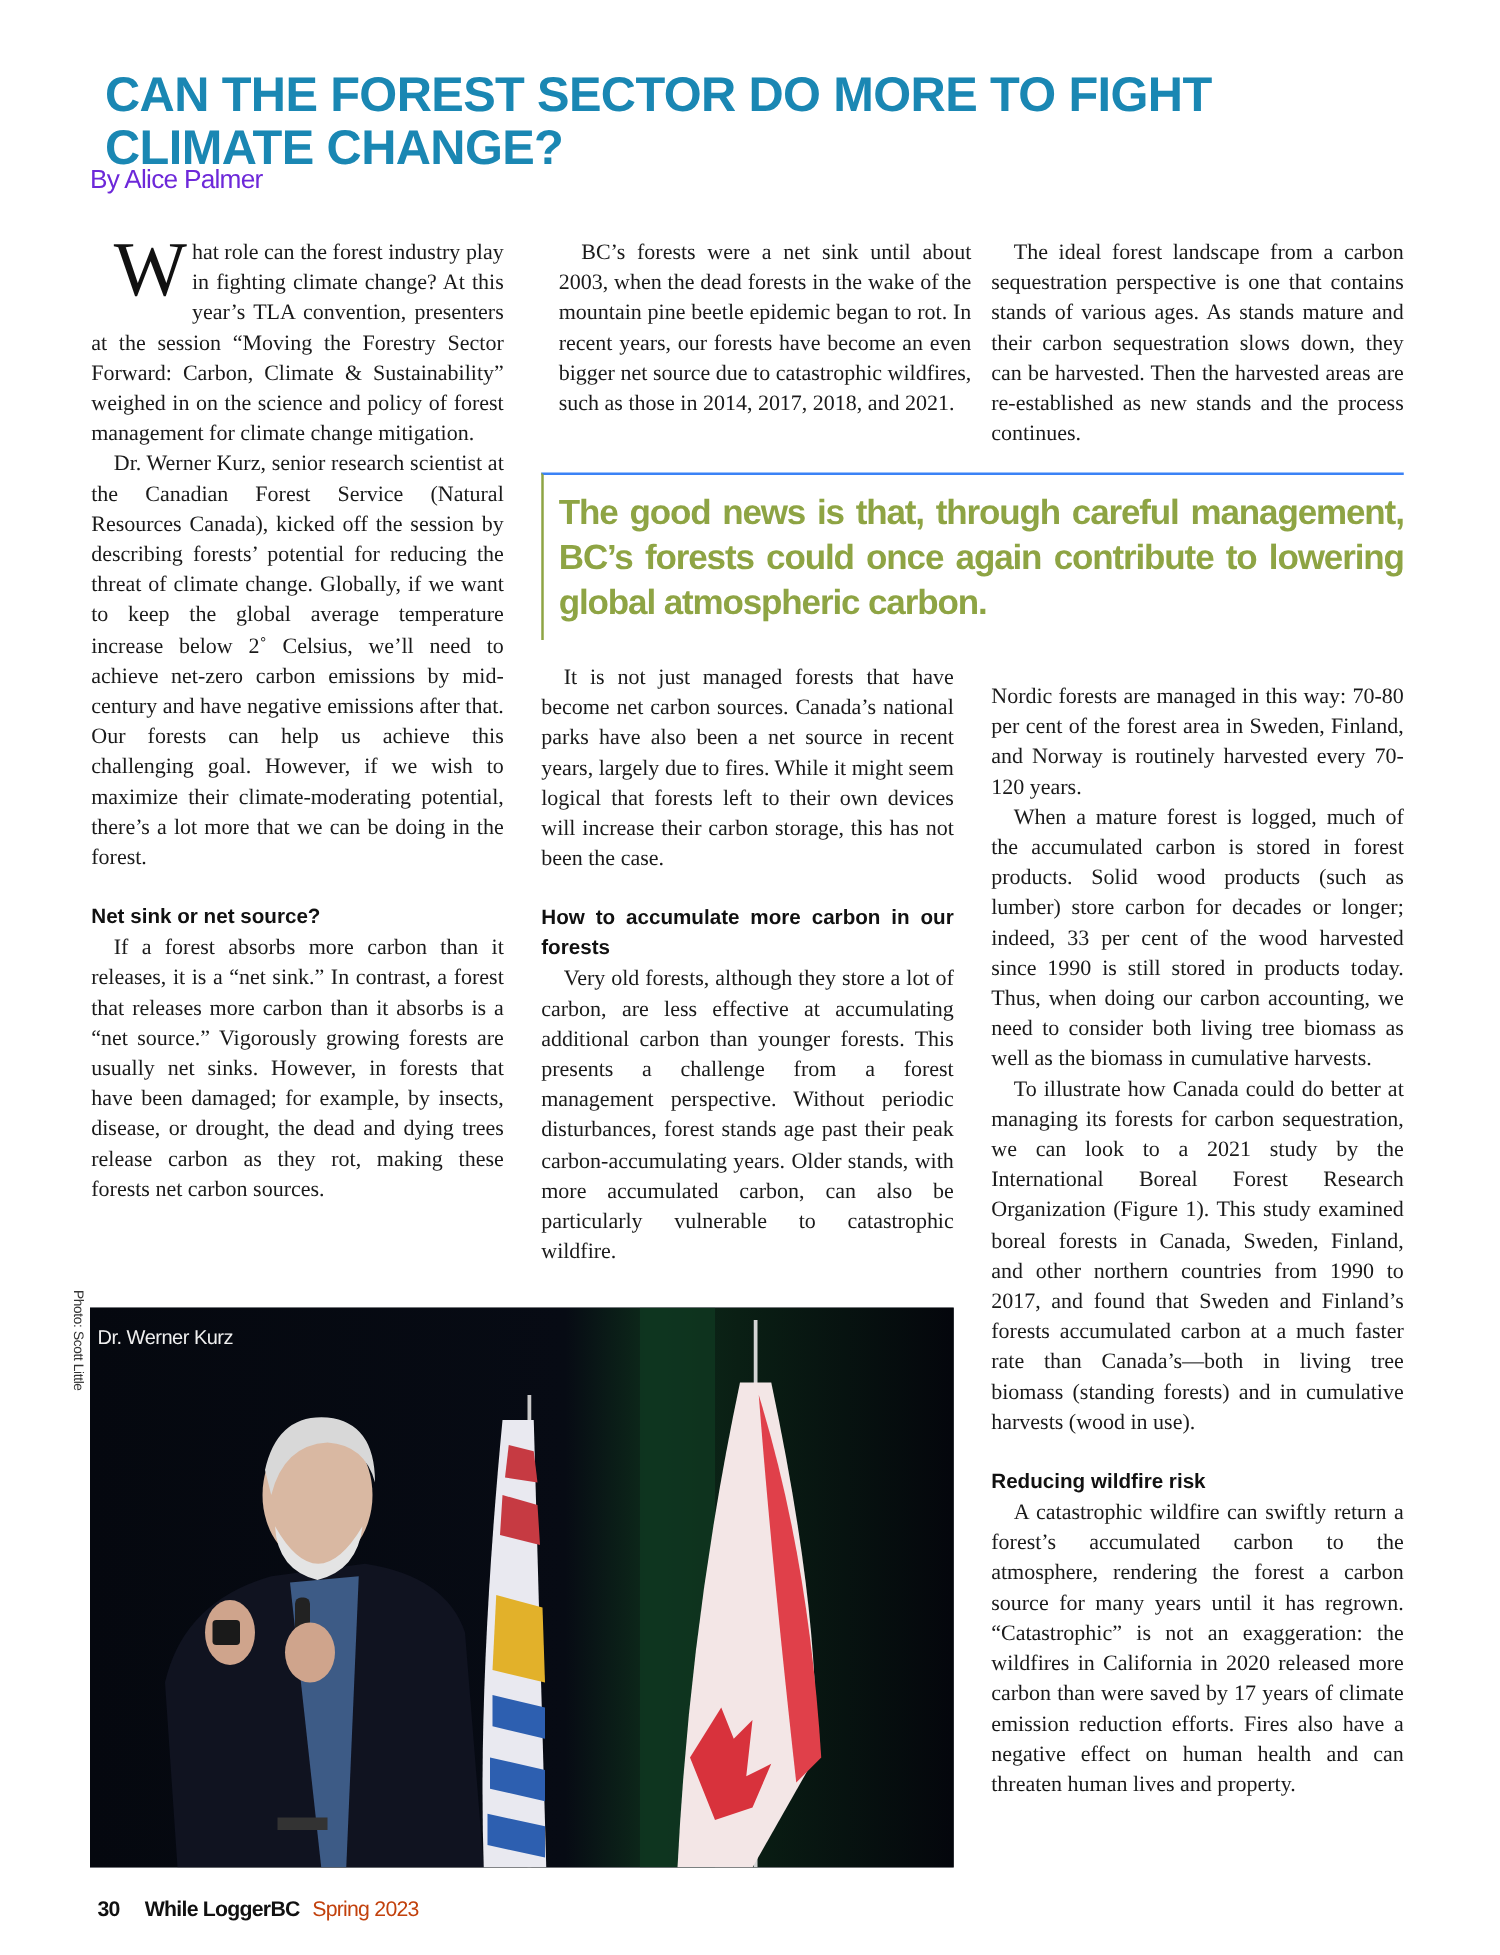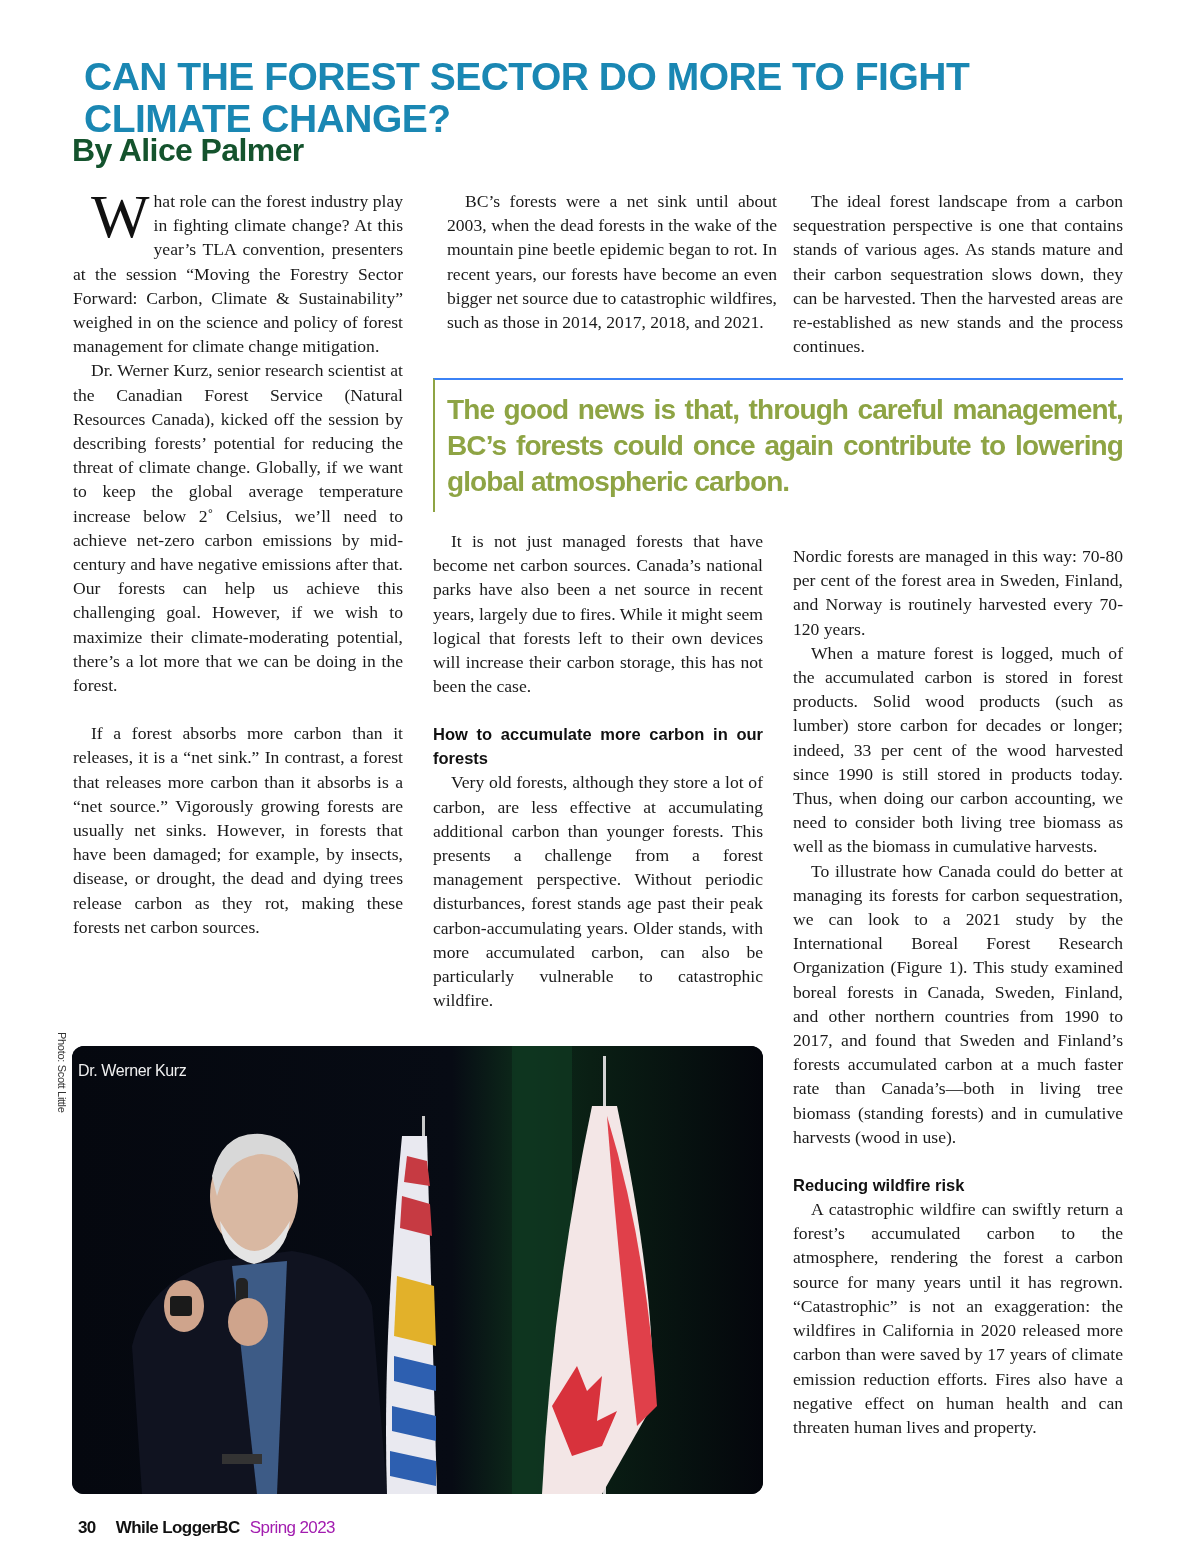--- a/index.html
+++ b/index.html
@@ -6,23 +6,22 @@
   body { width: 1200px; height: 1564px; position: relative; overflow: hidden; }
   .page { position: absolute; inset: 0; }
   .title {
     position: absolute; left: 72px; top: 44px; width: 900px;
     font-family: "Liberation Sans", sans-serif; font-weight: bold;
     font-size: 39px; line-height: 42px; color: #1a87b3; letter-spacing: -0.5px;
     margin: 12px; text-transform: uppercase;
   }
   .byline {
     position: absolute; left: 72px; top: 132px;
-    font-family: "Liberation Sans", sans-serif; font-size: 32px; color: #14532d;
+    font-family: "Liberation Sans", sans-serif; font-size: 21px; color: #6d28d9;
     letter-spacing: -0.6px;
-    font-weight: bold;
   }
   .col {
     position: absolute; width: 330px;
     font-family: "Liberation Serif", serif; font-size: 17.6px; line-height: 24.2px;
     color: #1a1a1a; text-align: justify;
   }
   .col p { margin: 0; text-indent: 18px; hyphens: auto; }
   .col p.noindent { text-indent: 0; }
   .col h3 {
     margin: 0; font-family: "Liberation Sans", sans-serif; font-weight: bold;
@@ -41,55 +40,56 @@
   .pullquote {
     position: absolute; left: 433px; top: 378px; width: 690px; height: 134px;
     border-top: 2px solid #3b82f6; border-left: 2px solid #8ea444;
     box-sizing: border-box; padding: 12px 0 0 12px;
     font-family: "Liberation Sans", sans-serif; font-weight: bold;
     font-size: 28px; line-height: 36px; color: #8ea444; letter-spacing: -0.9px;
     text-align: justify;
   }
   .photo {
     position: absolute; left: 72px; top: 1046px; width: 691px; height: 448px;
-    background: #060a12; overflow: hidden; border-radius: 12px;
+    background: #060a12; overflow: hidden;
   }
   .photo svg { position: absolute; left: 0; top: 0; }
   .caption {
     position: absolute; left: 6px; top: 16px;
     font-family: "Liberation Sans", sans-serif; font-size: 16px; color: #f0f0f0;
     letter-spacing: -0.4px;
   }
   .credit {
     position: absolute; left: 56px; top: 1032px; width: 100px;
     transform-origin: 0 0; transform: translate(0,0) rotate(90deg) translate(0,-12px);
     font-family: "Liberation Sans", sans-serif; font-size: 11px; color: #333;
     white-space: nowrap; letter-spacing: -0.3px;
   }
   .footer {
     position: absolute; left: 78px; top: 1518px;
     font-family: "Liberation Sans", sans-serif; font-size: 17px; color: #111;
     letter-spacing: -0.6px;
   }
   .footer .pg { font-weight: bold; margin-right: 16px; }
   .footer .mag { font-weight: bold; margin-right: 6px; }
-  .footer .issue { color: #a21caf; }
+  .footer .issue { color: #c2410c; }
 </style>
 </head>
 <body>
 
 <div class="page">
 
   <h1 class="title">CAN THE FOREST SECTOR DO MORE TO FIGHT CLIMATE CHANGE?</h1>
   <div class="byline">By Alice Palmer</div>
 
   <div class="col col1">
     <p class="noindent"><span class="dropcap">W</span><span>hat role can the forest industry play in fighting climate change? At this year’s TLA convention, presenters at the session “Moving the Forestry Sector Forward: Carbon, Climate &amp; Sustainability” weighed in on the science and policy of forest management for climate change mitigation.</span></p>
     <p>Dr. Werner Kurz, senior research scientist at the Canadian Forest Service (Natural Resources Canada), kicked off the session by describing forests’ potential for reducing the threat of climate change. Globally, if we want to keep the global average temperature increase below 2˚ Celsius, we’ll need to achieve net-zero carbon emissions by mid-century and have negative emissions after that. Our forests can help us achieve this challenging goal. However, if we wish to maximize their climate-moderating potential, there’s a lot more that we can be doing in the forest.</p>
     <div class="gap"></div>
+    <h3>Net sink or net source?</h3>
     <p>If a forest absorbs more carbon than it releases, it is a “net sink.” In contrast, a forest that releases more carbon than it absorbs is a “net source.”  Vigorously growing forests are usually net sinks. However, in forests that have been damaged; for example, by insects, disease, or drought, the dead and dying trees release carbon as they rot, making these forests net carbon sources.</p>
   </div>
 
   <div class="col col2a">
     <p>BC’s forests were a net sink until about 2003, when the dead forests in the wake of the mountain pine beetle epidemic began to rot. In recent years, our forests have become an even bigger net source due to catastrophic wildfires, such as those in 2014, 2017, 2018, and 2021.</p>
   </div>
 
   <div class="col col3a">
     <p>The ideal forest landscape from a carbon sequestration perspective is one that contains stands of various ages. As stands mature and their carbon sequestration slows down, they can be harvested. Then the harvested areas are re-established as new stands and the process continues.</p>
   </div>

